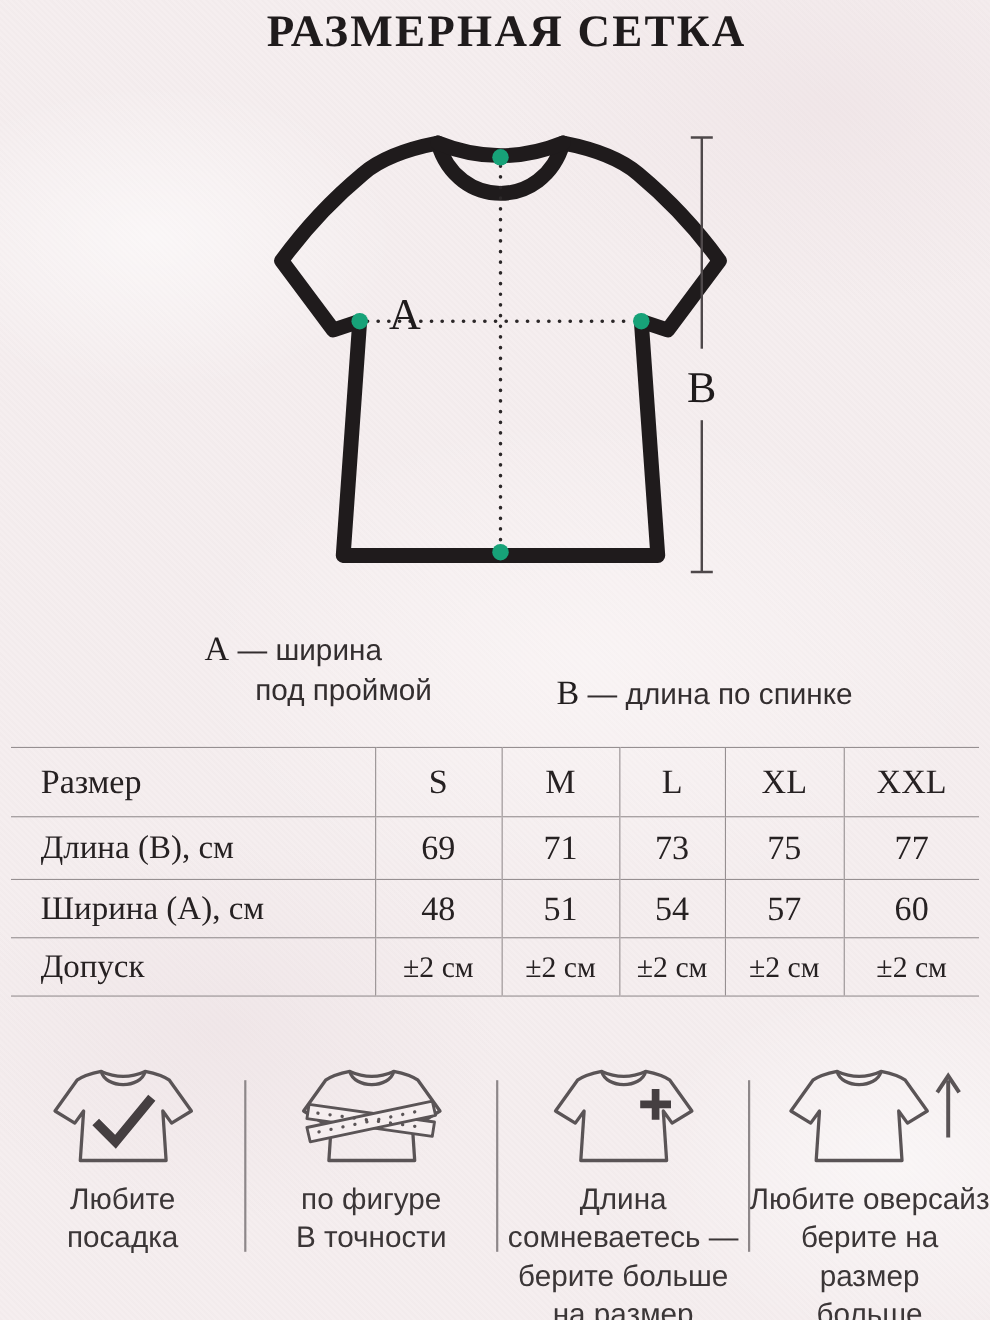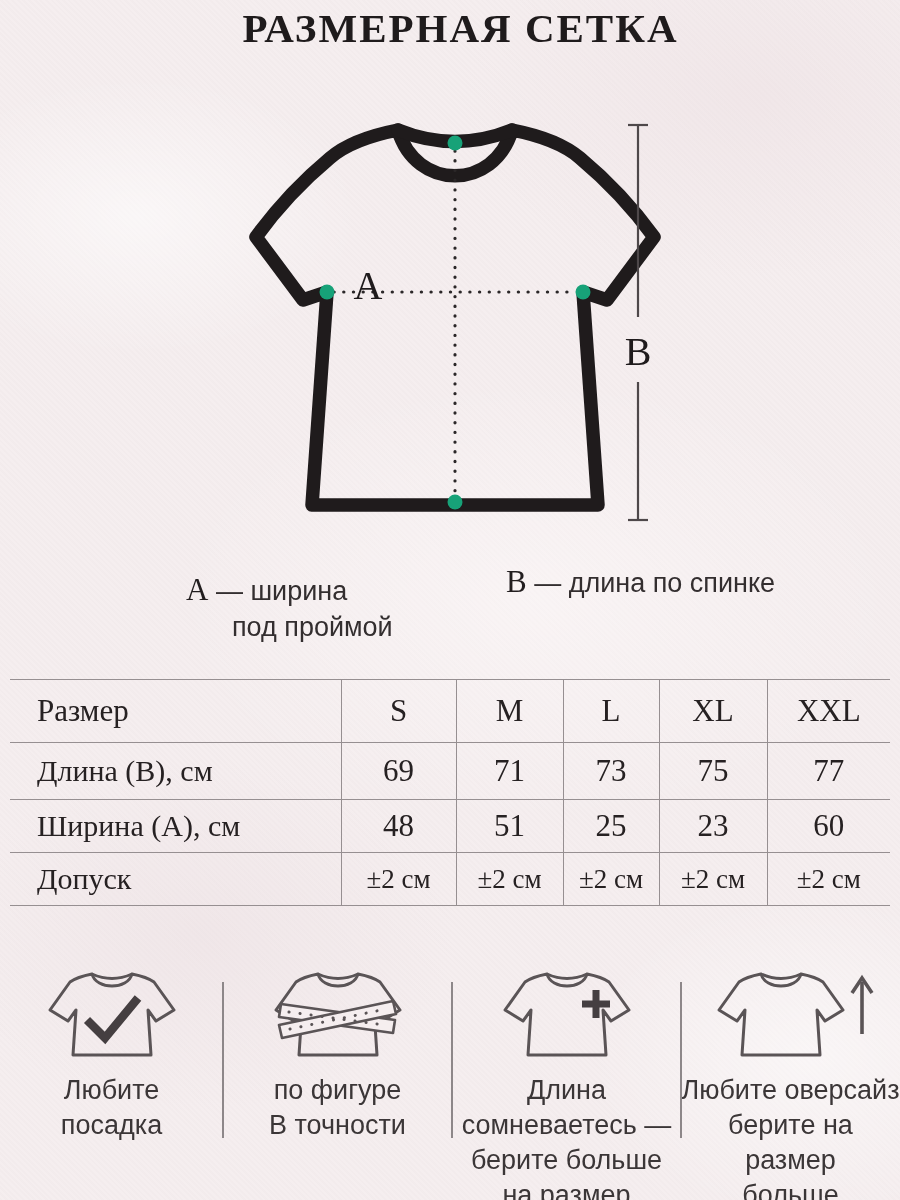--- a/index.html
+++ b/index.html
@@ -22,21 +22,21 @@
     text-align:center;
     font-family:"Liberation Serif", serif;
     font-size:41px;font-weight:600;letter-spacing:2px;
     color:#1f1b1c;
   }
   .diagram{position:absolute;top:95px;left:0;width:900px;height:470px;}
 
   
   .legend-item{position:absolute;line-height:36px;font-size:27px;color:#332e2f;}
   .legend-a{left:186px;top:572px;}
-  .legend-b{left:506px;top:564px;}
+  .legend-b{left:506px;top:612px;}
   .legend-item .letter{font-family:"Liberation Serif", serif;font-size:31px;color:#221e1f;}
   .legend-a .l2{padding-left:46px;}
 
   
   .size-table{
     position:absolute;top:679px;left:10px;width:880px;
     border-collapse:collapse;table-layout:fixed;
     font-family:"Liberation Serif", serif;color:#262122;
   }
   .size-table td{
@@ -148,22 +148,22 @@
         <td>69</td>
         <td>71</td>
         <td>73</td>
         <td>75</td>
         <td>77</td>
       </tr>
       <tr class="r-mid2">
         <td class="c-label">Ширина (А), см</td>
         <td>48</td>
         <td>51</td>
-        <td>25</td>
-        <td>23</td>
+        <td>54</td>
+        <td>57</td>
         <td>60</td>
       </tr>
       <tr class="last">
         <td class="c-label">Допуск</td>
         <td>±2 см</td>
         <td>±2 см</td>
         <td>±2 см</td>
         <td>±2 см</td>
         <td>±2 см</td>
       </tr>

